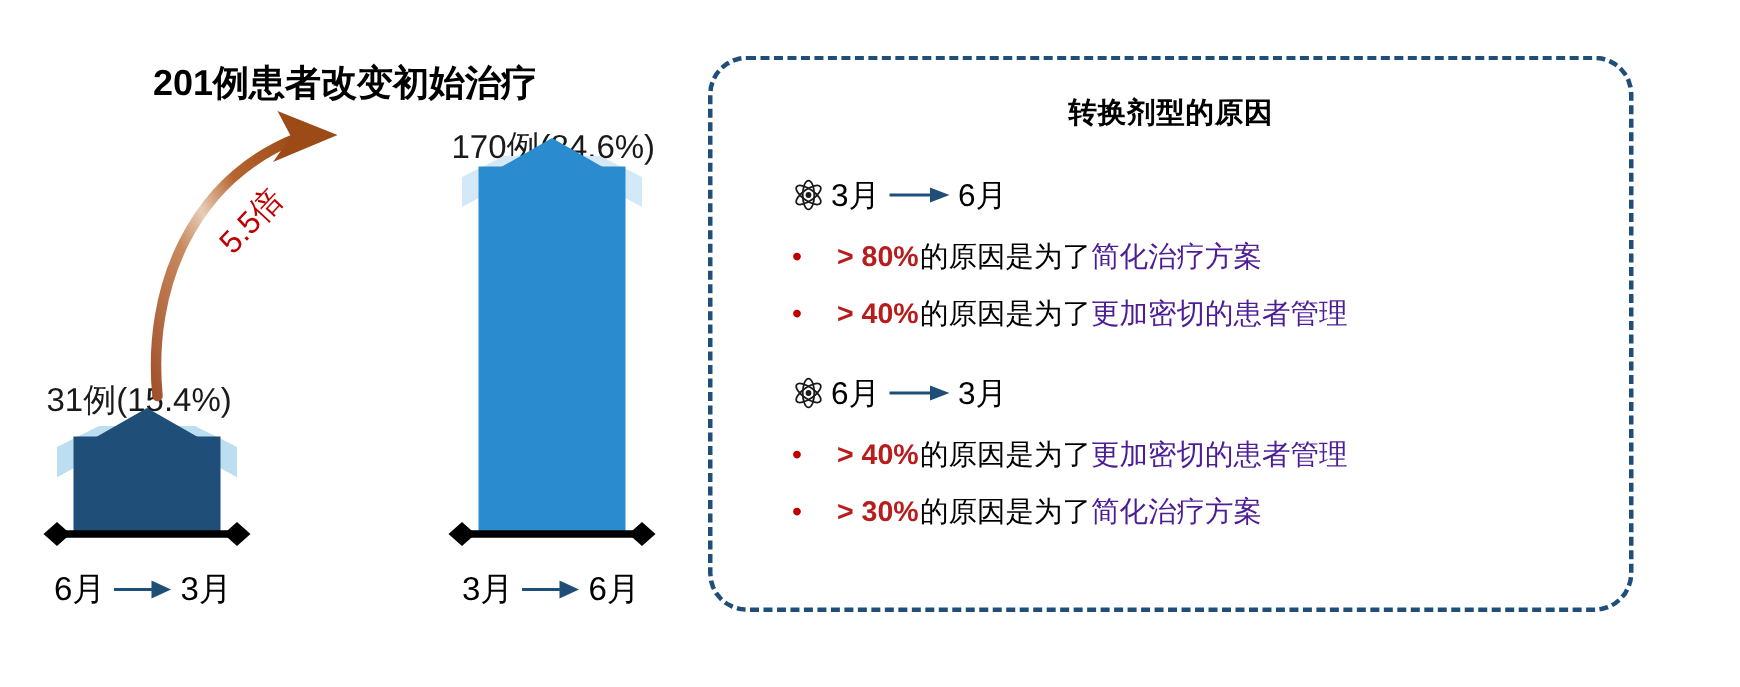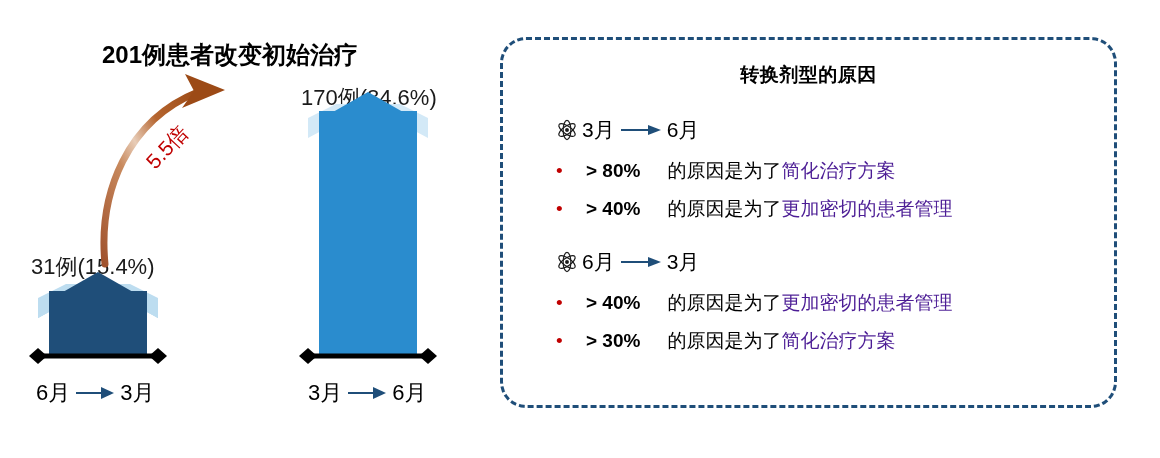--- a/index.html
+++ b/index.html
@@ -102,21 +102,21 @@
     font-weight: normal;
     color: #c00000;
     transform: rotate(-47deg);
     transform-origin: left top;
     white-space: nowrap;
   }
 
   
   #reasons-panel {
     position: absolute;
-    left: 500px; top: 37px;
+    left: 472px; top: 37px;
     width: 617px; height: 371px;
     border: 3px dashed #1f4e79;
     border-radius: 26px;
     box-sizing: border-box;
     background: #ffffff;
   }
 
   #reasons-title {
     margin: 22px 0 0 0;
     text-align: center;
@@ -148,25 +148,25 @@
     white-space: nowrap;
   }
   .bullet-dot {
     color: #c00000;
     width: 30px;
     flex: 0 0 30px;
     font-size: 19px;
     line-height: 1;
   }
   .bullet-pct {
-    color: #000000;
+    color: #b91c1c;
     font-weight: bold;
-    margin-right: 15px;
-  }
-  .bullet-mid { color: #000000; font-weight: normal; margin-left: 12px; }
+    margin-right: 1px;
+  }
+  .bullet-mid { color: #000000; font-weight: normal; }
   .bullet-emph { color: #4c1d95; font-weight: normal; }
 </style>
 </head>
 <body>
 
 <div id="chart-panel">
 
   <div id="chart-title">201例患者改变初始治疗</div>
 
   <div class="bar-value-label" id="value-label-left">31例(15.4%)</div>

